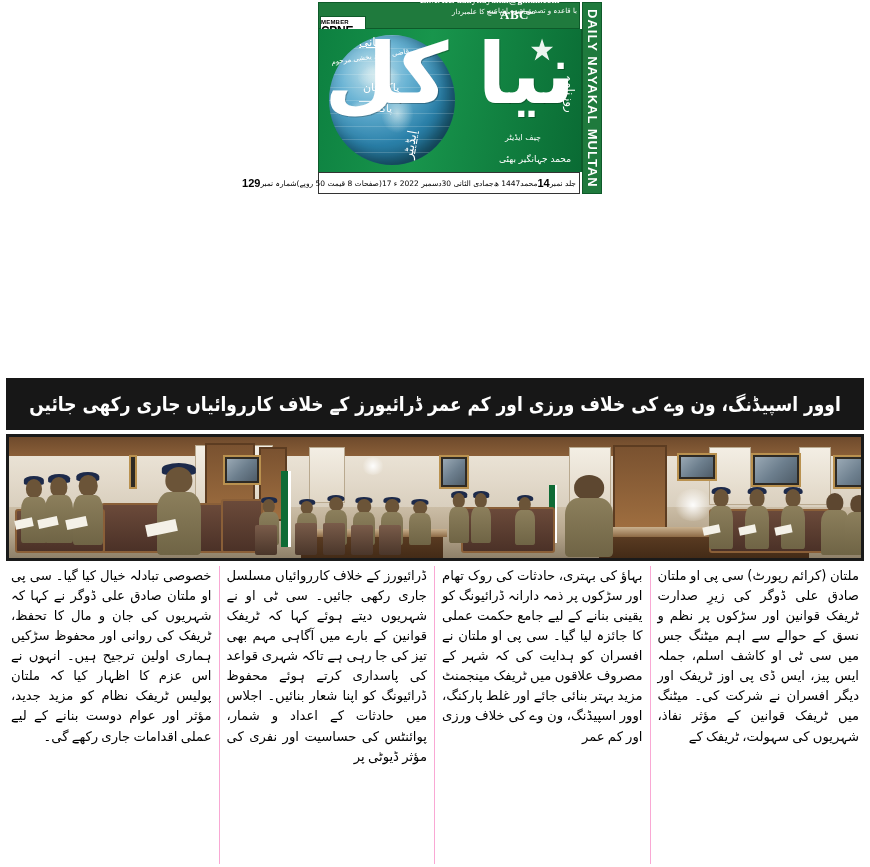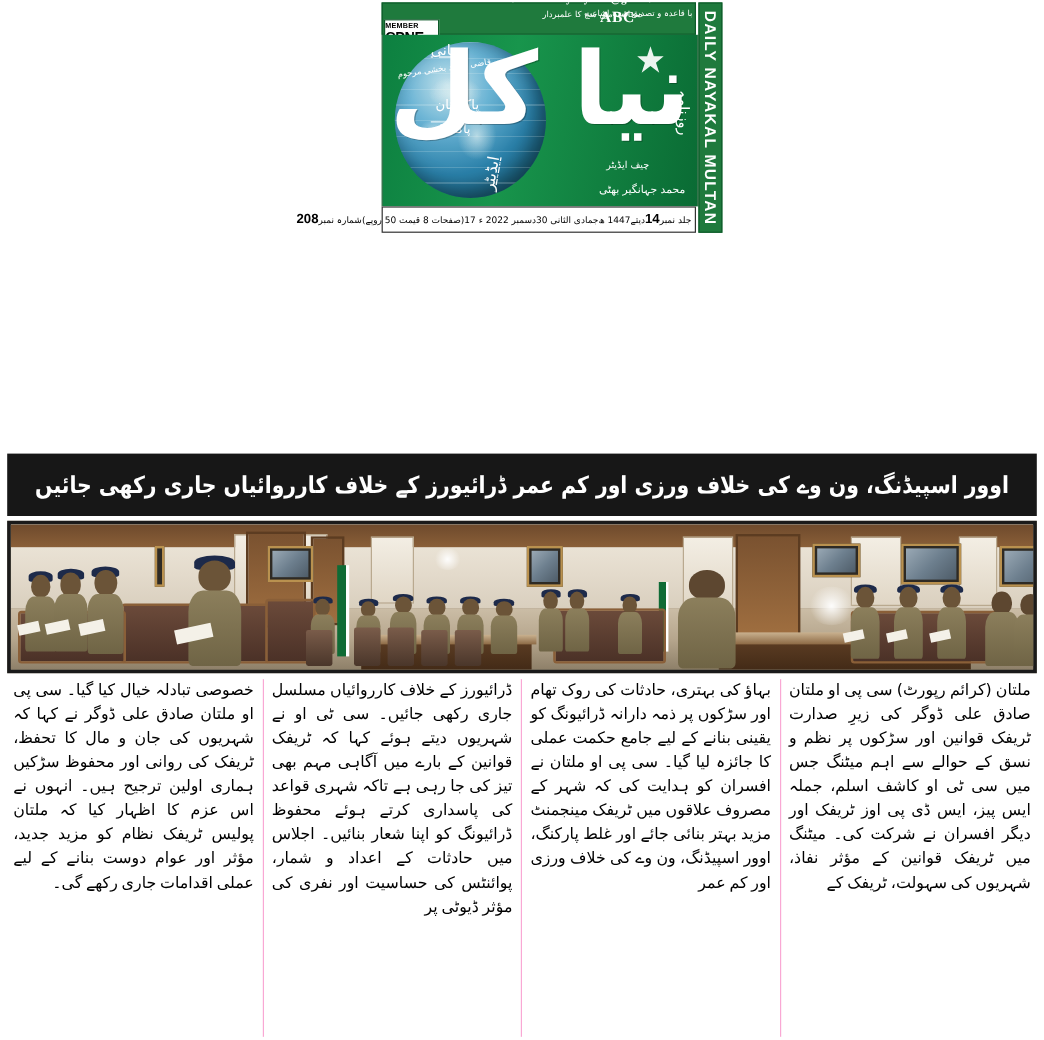--- a/index.html
+++ b/index.html
@@ -285,27 +285,27 @@
       <span class="mast-title">نیا کل</span>
       <span class="mast-rozn">روزنامہ</span>
       <span class="mast-chief-lbl">چیف ایڈیٹر</span>
       <span class="mast-chief">محمد جہانگیر بھٹی</span>
       <span class="mast-editor">ایڈیٹر</span>
     </div>
 
     <div class="mast-dateline">
       <span class="dl-seg">جلد نمبر</span>
       <span class="dl-vol">14</span>
-      <span class="dl-seg">دیتے</span>
+      <span class="dl-seg">محمد</span>
       <span class="dl-seg">1447 ھ</span>
       <span class="dl-seg">جمادی الثانی 30</span>
       <span class="dl-seg">دسمبر 2022 ء 17</span>
       <span class="dl-seg">(صفحات 8 قیمت 50 روپے)</span>
       <span class="dl-seg">شمارہ نمبر</span>
-      <span class="dl-iss">208</span>
+      <span class="dl-iss">129</span>
     </div>
 
     <div class="mast-vertical">
       <span>DAILY NAYAKAL MULTAN</span>
     </div>
   </div>
 
 
   <div class="subhead-box">
     <div class="subhead" style="font-size: 17px;">اوور اسپیڈنگ، ون وے کی خلاف ورزی اور کم عمر ڈرائیورز کے خلاف کارروائیاں جاری رکھی جائیں</div>

